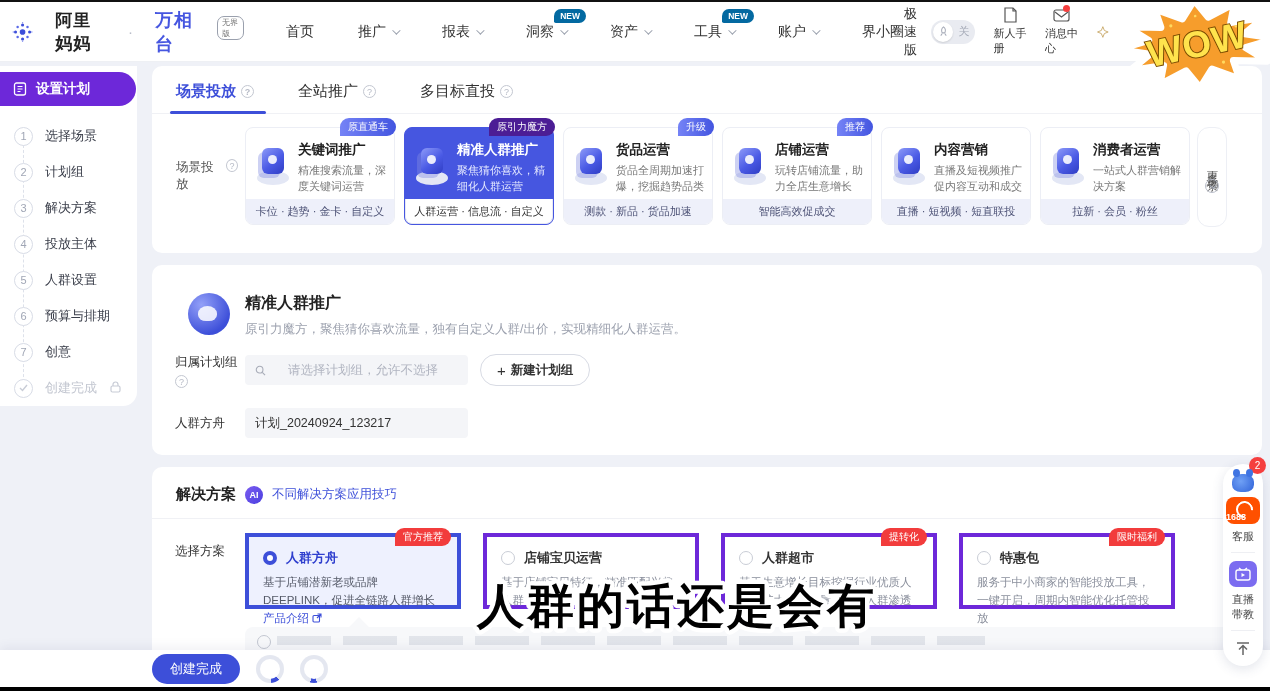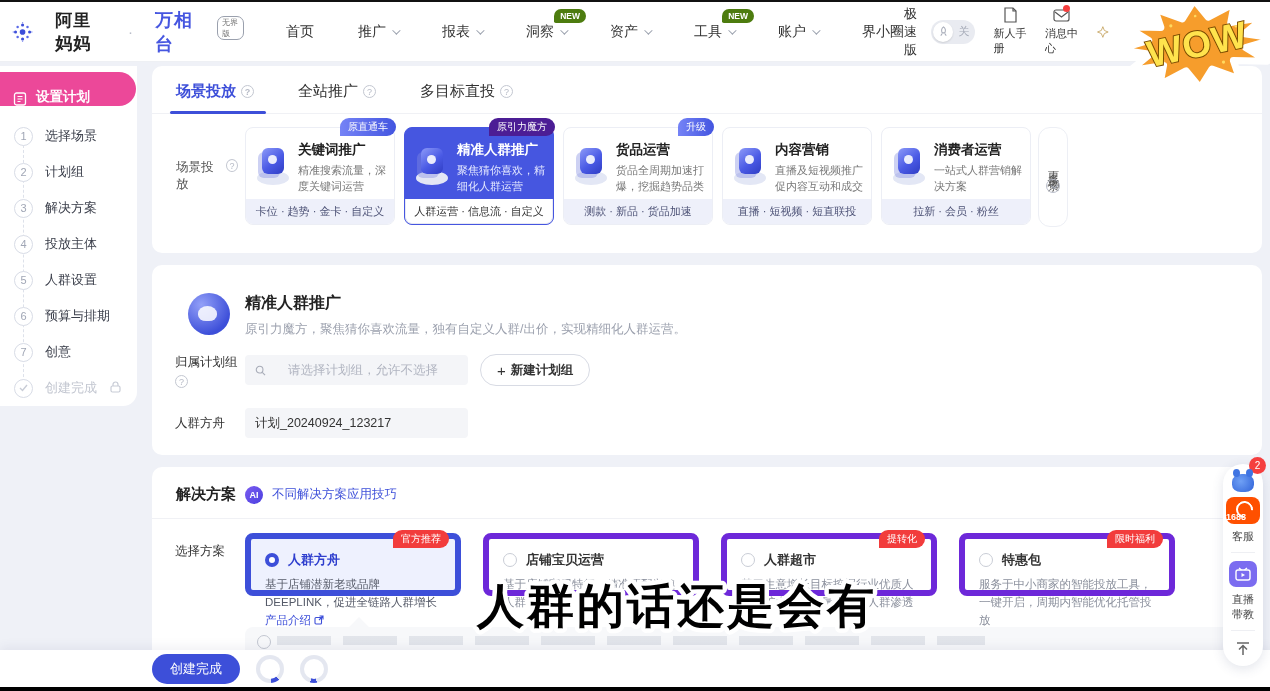--- a/index.html
+++ b/index.html
@@ -11,32 +11,32 @@
   
   .header { position:absolute; top:2px; left:0; width:100%; height:60px; background:#fff; border-bottom:1px solid #EEF0F4; display:flex; align-items:center; z-index:5; }
   .brand { display:flex; align-items:center; gap:22px; padding-left:12px; }
   .brand-company { font-size:17px; font-weight:bold; color:#222; letter-spacing:1px; }
   .brand-sep { color:#B9BDC9; font-size:15px; }
   .brand-product { font-size:18px; font-weight:bold; color:#4656E0; letter-spacing:1px; }
   .brand-edition { font-size:8px; color:#777; border:1px solid #9aa0ad; border-radius:7px; padding:0 4px; line-height:11px; align-self:flex-start; margin-top:8px; }
   .nav { margin-left:42px; display:flex; gap:44px; font-size:14px; color:#333; }
   .nav-item { position:relative; display:flex; align-items:center; gap:6px; cursor:pointer; white-space:nowrap; }
   .caret { width:6px; height:6px; border:solid #9aa0ad; border-width:0 1.5px 1.5px 0; transform:rotate(45deg) translateY(-2px); display:inline-block; }
-  .new-badge { position:absolute; top:-14px; right:-20px; background:#4d7c0f; color:#fff; font-size:8.5px; font-weight:bold; padding:2px 6px; border-radius:8px 8px 8px 2px; }
+  .new-badge { position:absolute; top:-14px; right:-20px; background:#0369a1; color:#fff; font-size:8.5px; font-weight:bold; padding:2px 6px; border-radius:8px 8px 8px 2px; }
   .header-right { margin-left:auto; display:flex; align-items:center; gap:18px; padding-right:160px; }
   .speed { display:flex; align-items:center; gap:7px; font-size:13px; color:#333; }
   .toggle { width:48px; height:24px; border-radius:12px; background:#E9EBF1; display:flex; align-items:center; padding:2px 6px 2px 2px; gap:5px; cursor:pointer; }
   .knob { width:20px; height:20px; border-radius:50%; background:#fff; display:flex; align-items:center; justify-content:center; box-shadow:0 1px 2px rgba(0,0,0,.12); }
   .toggle-state { font-size:11px; color:#A6ABB8; }
   .icon-stack { display:flex; flex-direction:column; align-items:center; gap:3px; font-size:11px; color:#333; position:relative; cursor:pointer; }
   .msg-dot { position:absolute; top:-3px; right:8px; width:7px; height:7px; background:#F53F3F; border-radius:50%; }
 
   
   .sidebar { position:absolute; left:0; top:66px; width:137px; height:340px; background:#fff; border-radius:0 0 14px 0; z-index:2; }
-  .active-pill { margin-top:6px; width:136px; height:34px; background:#ec4899; border-radius:0 17px 17px 0; color:#fff; display:flex; align-items:flex-end; gap:9px; padding-left:13px; font-size:13.5px; font-weight:bold; cursor:pointer; }
+  .active-pill { margin-top:6px; width:136px; height:34px; background:#6d28d9; border-radius:0 17px 17px 0; color:#fff; display:flex; align-items:center; gap:9px; padding-left:13px; font-size:13.5px; font-weight:bold; cursor:pointer; }
   .steps { position:relative; padding:12px 0 0 14px; }
   .steps::before { content:""; position:absolute; left:23px; top:34px; height:252px; border-left:1px dashed #DDE1EA; }
   .step { display:flex; align-items:center; gap:12px; height:36px; position:relative; cursor:pointer; }
   .step-num { width:19px; height:19px; border-radius:50%; background:#fff; border:1px solid #D8DCE6; color:#A0A6B5; font-size:11px; display:flex; align-items:center; justify-content:center; flex:none; }
   .step-label { font-size:13px; color:#3A3E4A; }
   .step.final .step-label { color:#C2C6D0; }
   .lock { margin-left:auto; margin-right:16px; }
 
   
   .card { position:absolute; background:#fff; border-radius:10px; left:152px; width:1110px; }
@@ -94,21 +94,21 @@
   .plus-sign { font-size:15px; font-weight:normal; }
 
   
   .sol-head { display:flex; align-items:center; gap:9px; padding:18px 0 0 24px; }
   .sol-title { font-size:15px; font-weight:bold; color:#222; }
   .ai-badge { width:18px; height:18px; border-radius:50%; background:linear-gradient(135deg,#7B5CF0,#4A3FE0); color:#fff; font-size:9px; font-weight:bold; display:inline-flex; align-items:center; justify-content:center; }
   .sol-link { font-size:12.5px; color:#3D4FD9; cursor:pointer; }
   .sol-divider { margin-top:14px; border-top:1px solid #F0F1F5; }
   .sol-row-label { position:absolute; left:23px; top:76px; font-size:12.5px; color:#333; }
   .options { position:absolute; left:93px; top:66px; display:flex; gap:22px; }
-  .option { position:relative; width:216px; height:63px; border:6px solid #6d28d9; border-radius:8px; background:#fff; padding:12px 14px 0 14px; cursor:pointer; }
+  .option { position:relative; width:216px; height:76px; border:4px solid #6d28d9; border-radius:0; background:#fff; padding:12px 14px 0 14px; cursor:pointer; }
   .option.selected { background:#EEF1FE; border-color:#3D4FD9; }
   .opt-title-row { display:flex; align-items:center; gap:9px; }
   .radio { width:14px; height:14px; border-radius:50%; border:1px solid #C9CDD6; background:#fff; flex:none; }
   .option.selected .radio { border:4.5px solid #3D4FD9; }
   .opt-title { font-size:13px; font-weight:bold; color:#333; }
   .option.selected .opt-title { color:#2F3FCE; }
   .opt-desc { margin-top:7px; font-size:11.5px; color:#8A8F9C; line-height:1.55; }
   .option.selected .opt-desc { color:#555A68; }
   .opt-link { color:#3D4FD9; cursor:pointer; }
   .ext-icon { display:inline-block; vertical-align:-1px; }
@@ -371,20 +371,35 @@
                 <span class="dot"></span>
               </span>
             <div>
                 <div class="scene-title">货品运营</div>
             <div class="scene-desc">货品全周期加速打爆，挖掘趋势品类</div>
               </div>
             </div>
           <div class="scene-tags">测款 · 新品 · 货品加速</div>
         </div>
 
+        <div class="scene-card">
+          <span class="scene-badge">推荐</span>
+          <div class="scene-card-body">
+              <span class="s-icon">
+                <span class="base"></span>
+                <span class="cube"></span>
+                <span class="dot"></span>
+              </span>
+            <div>
+                <div class="scene-title">店铺运营</div>
+            <div class="scene-desc">玩转店铺流量，助力全店生意增长</div>
+              </div>
+            </div>
+          <div class="scene-tags">智能高效促成交</div>
+        </div>
 
         <div class="scene-card">
           <div class="scene-card-body">
               <span class="s-icon">
                 <span class="base"></span>
                 <span class="cube"></span>
                 <span class="dot"></span>
               </span>
             <div>
                 <div class="scene-title">内容营销</div>

